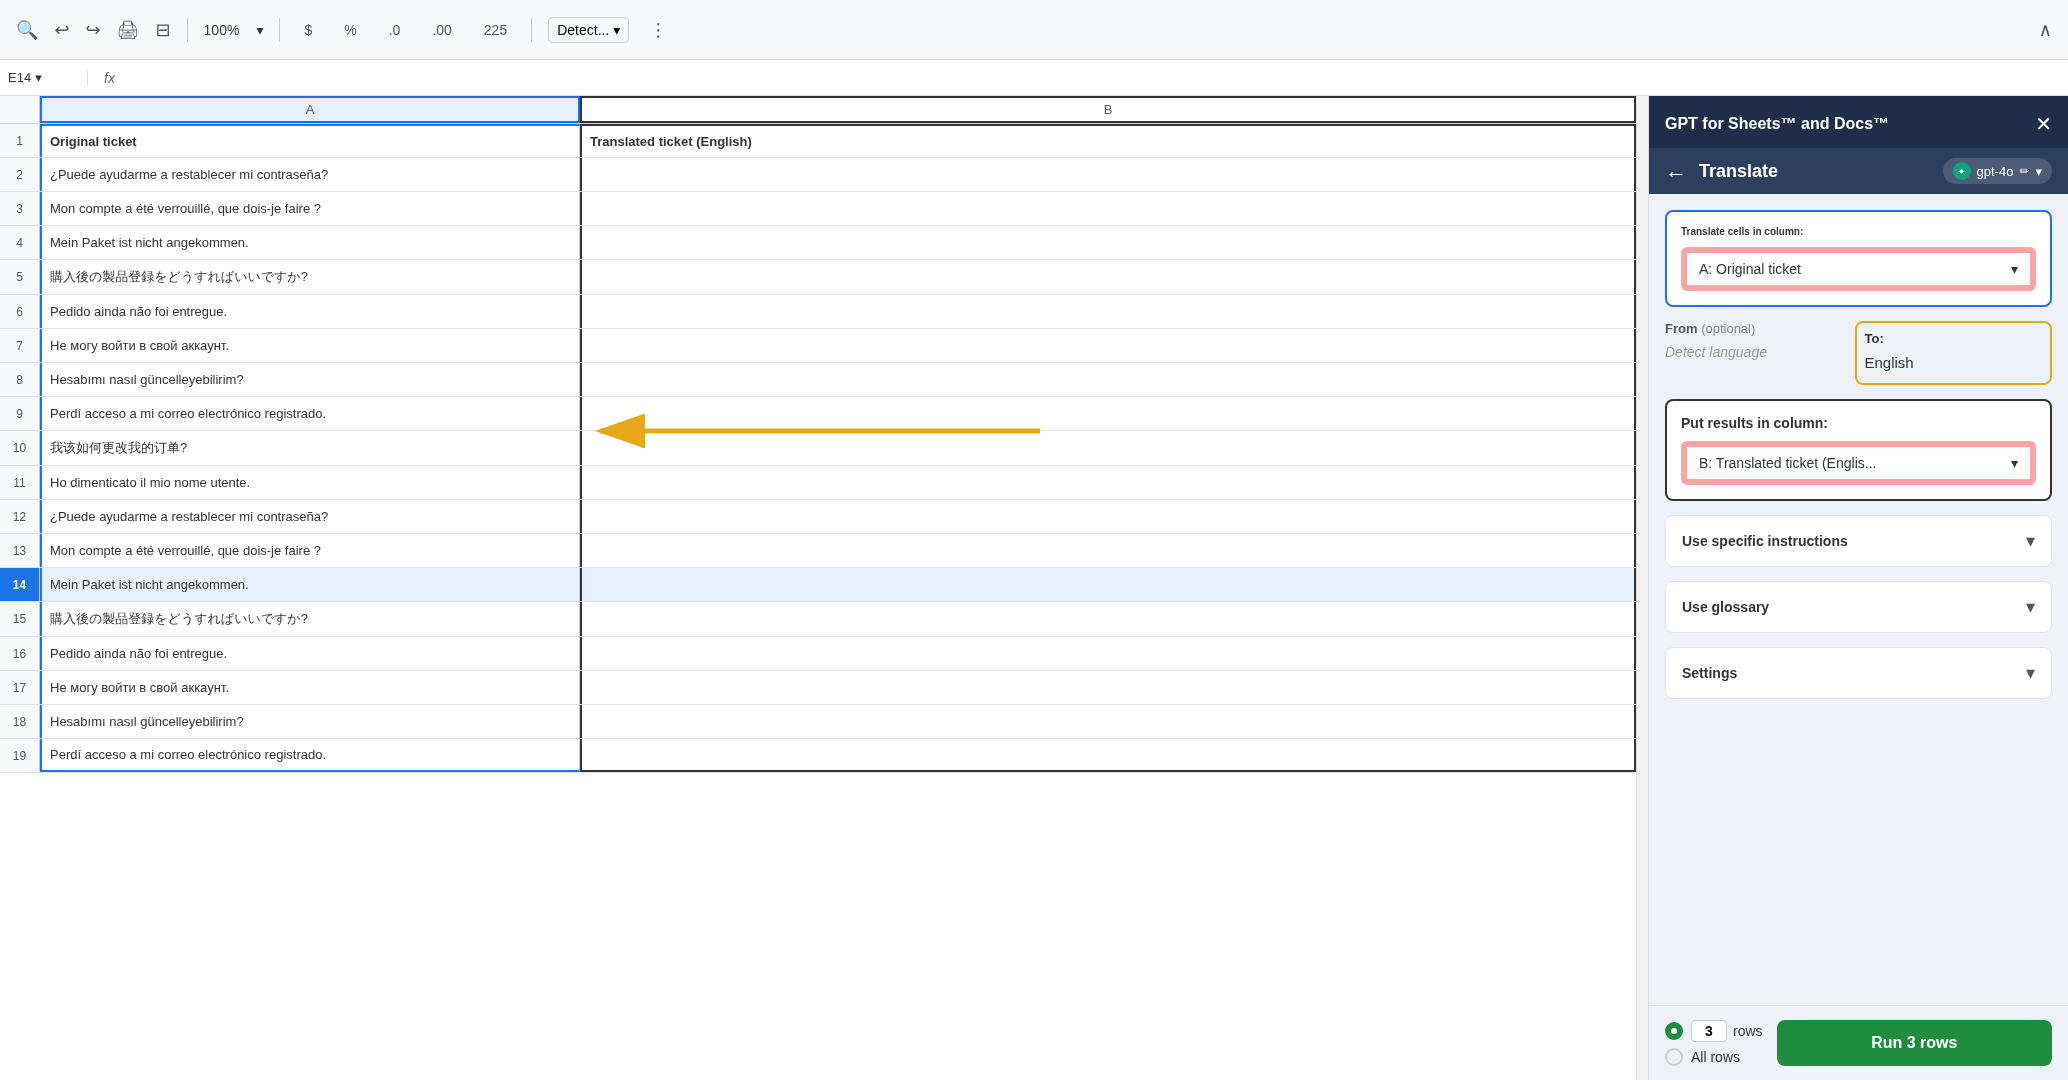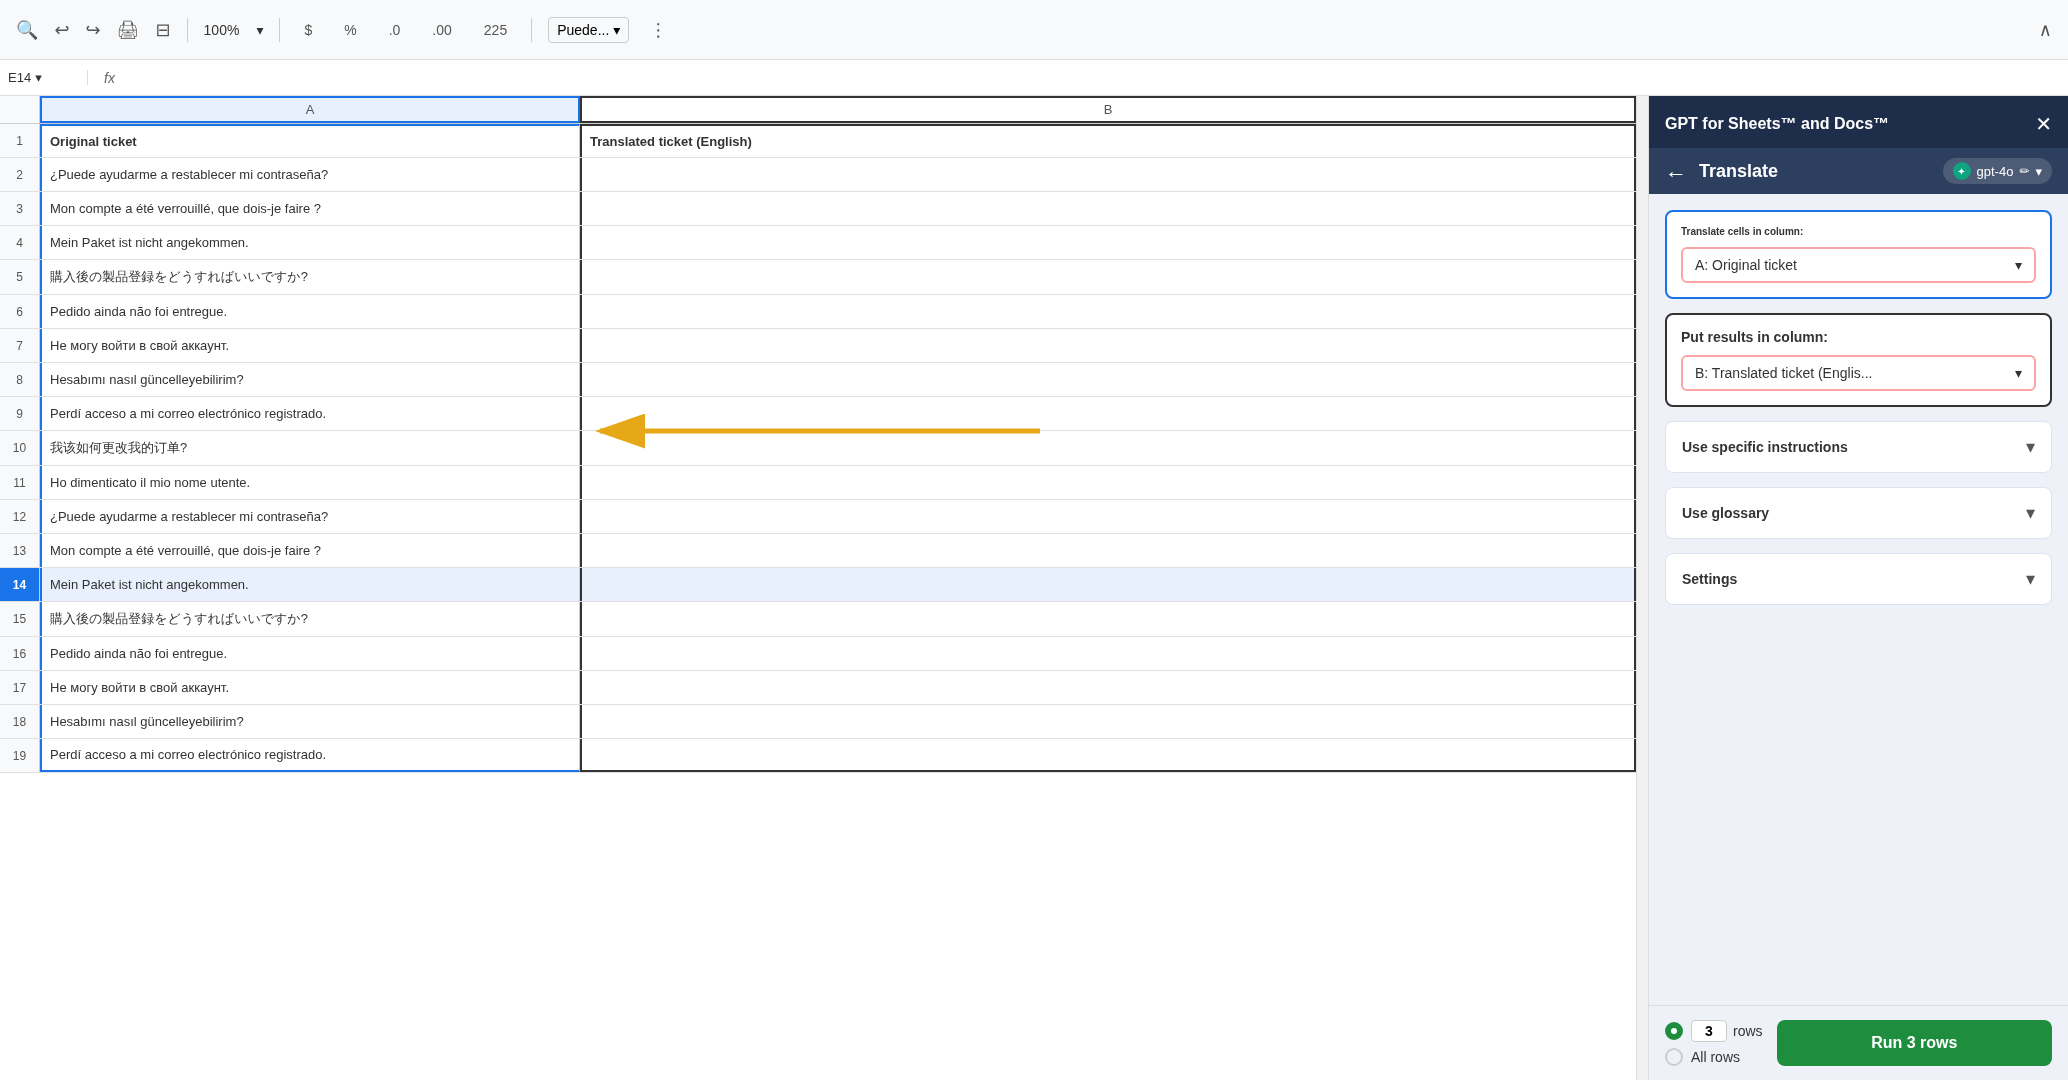--- a/index.html
+++ b/index.html
@@ -316,21 +316,21 @@
       padding: 14px;
     }
     .section-label {
       font-size: 10px;
       font-weight: bold;
       color: #333;
       margin-bottom: 10px;
     }
     .column-select {
       width: 100%;
-      border: 2px solid #fca5a5;
+      border: 6px solid #fca5a5;
       border-radius: 6px;
       padding: 8px 12px;
       font-size: 14px;
       color: #333;
       background: #fff;
       display: flex;
       align-items: center;
       justify-content: space-between;
       cursor: pointer;
     }
@@ -505,21 +505,21 @@
     <span>▾</span>
   </div>
   <div class="toolbar-divider"></div>
   <span class="toolbar-btn">$</span>
   <span class="toolbar-btn">%</span>
   <span class="toolbar-btn">.0</span>
   <span class="toolbar-btn">.00</span>
   <span class="toolbar-btn">225</span>
   <div class="toolbar-divider"></div>
   <div class="toolbar-dropdown">
-    <span>Puede...</span>
+    <span>Detect...</span>
     <span>▾</span>
   </div>
   <span class="toolbar-more">⋮</span>
   <span class="toolbar-collapse">∧</span>
 </div>
 
 <div class="formula-bar">
   <div class="cell-ref">
     <span>E14</span>
     <span>▾</span>
@@ -673,20 +673,33 @@
     <div class="sidebar-content">
 
       <div class="section-box">
         <div class="section-label">Translate cells in column:</div>
         <div class="column-select">
           <span>A: Original ticket</span>
           <span>▾</span>
         </div>
       </div>
 
+      <div class="from-to-row">
+        <div class="from-box">
+          <span class="from-label">
+            <span>From </span>
+            <span style="color:#888; font-weight:normal;">(optional)</span>
+          </span>
+          <div class="from-value">Detect language</div>
+        </div>
+        <div class="to-box">
+          <span class="to-label">To:</span>
+          <div class="to-value">English</div>
+        </div>
+      </div>
 
       <div class="results-box">
         <div class="results-label">Put results in column:</div>
         <div class="column-select">
           <span>B: Translated ticket (Englis...</span>
           <span>▾</span>
         </div>
       </div>
 
       <div class="accordion-item">

